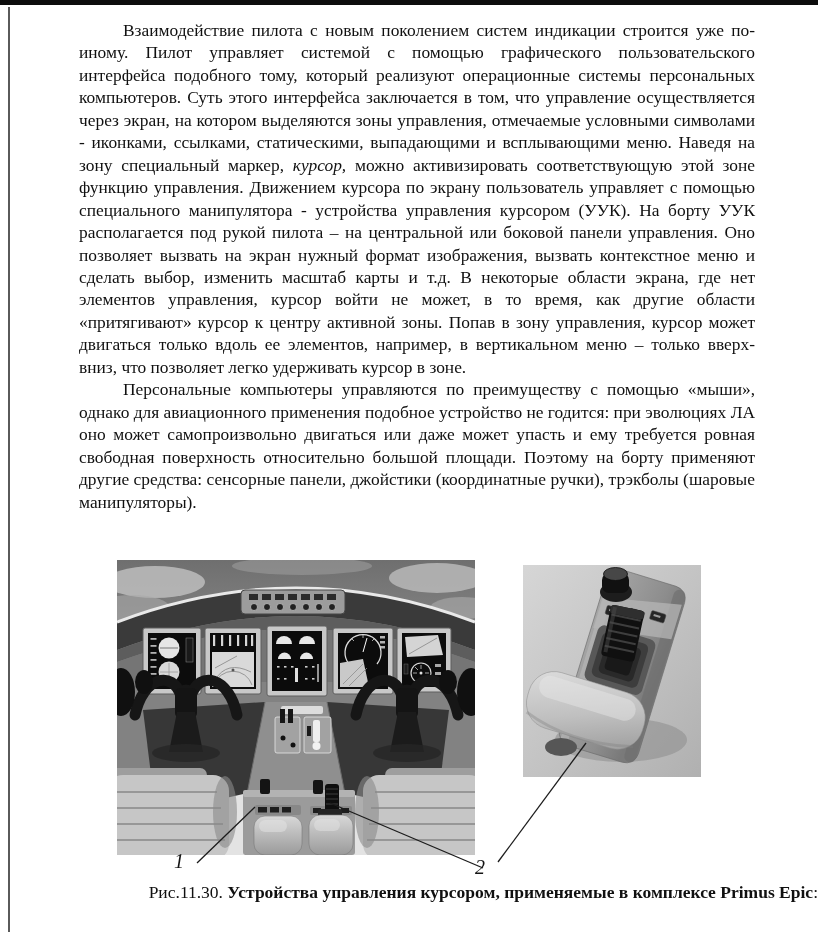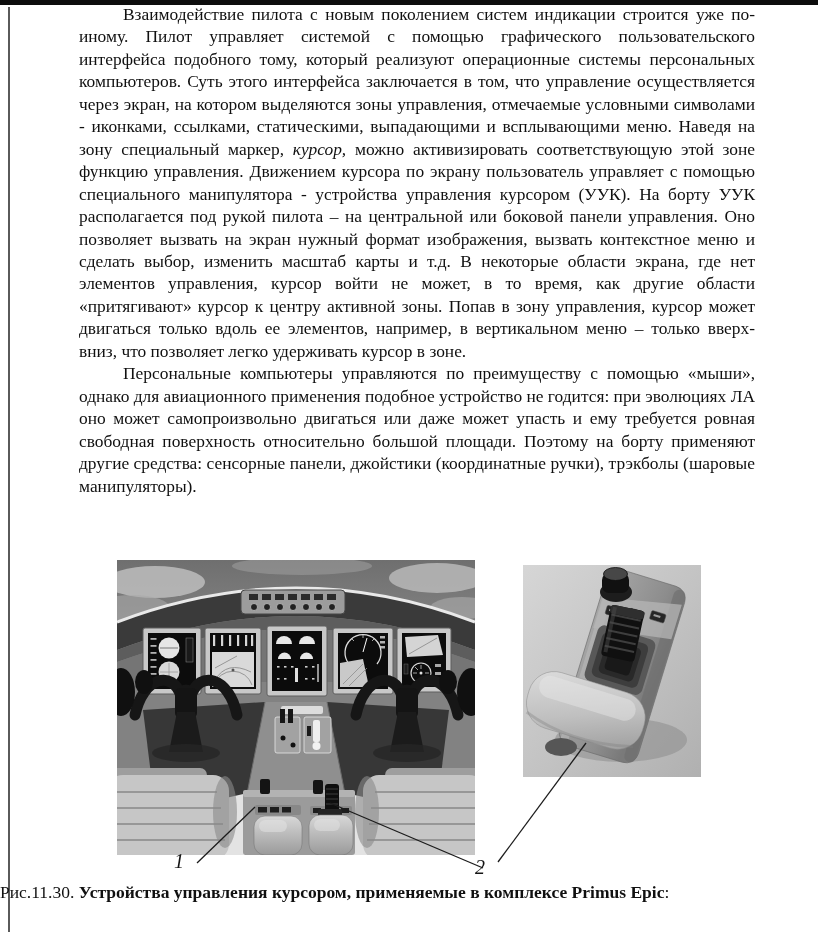--- a/index.html
+++ b/index.html
@@ -1,31 +1,31 @@
 <!DOCTYPE html>
 <html><head>
 <meta charset="utf-8">
 <style>
   html,body{margin:0;padding:0;background:#ffffff;}
   body{width:818px;height:932px;font-family:"Liberation Serif",serif;}
   .page{position:relative;width:818px;height:932px;background:#ffffff;overflow:hidden;}
   .top-bar{position:absolute;left:0;top:0;width:818px;height:5px;background:#0d0d0d;}
   .left-rule{position:absolute;left:8px;top:7px;width:2px;height:925px;background:#5a5a5a;}
-  .text-block{position:absolute;left:79px;top:3px;width:676px;text-align:justify;
+  .text-block{position:absolute;left:79px;top:19px;width:676px;text-align:justify;
               font-size:17.4px;line-height:22.45px;color:#101010;}
   .para{margin:0;text-indent:44px;}
   .it{font-style:italic;}
   .figure{position:absolute;left:0;top:555px;width:818px;height:377px;}
   .cockpit{position:absolute;left:117px;top:5px;width:358px;height:295px;}
   .device{position:absolute;left:523px;top:10px;width:178px;height:212px;}
   .overlay{position:absolute;left:0;top:0;width:818px;height:377px;pointer-events:none;}
   .callout{position:absolute;font-style:italic;font-size:20px;color:#141414;}
   .callout-1{left:174px;top:295px;}
   .callout-2{left:475px;top:301px;}
-  .caption{position:absolute;left:0;top:327px;width:818px;text-align:left;
+  .caption{position:absolute;left:0;top:327px;width:818px;text-align:right;
            font-size:17.5px;color:#101010;}
   .caption b{font-weight:bold;}
 </style>
 </head>
 <body>
 
 <div class="page">
 
   <div class="top-bar"></div>
   <div class="left-rule"></div>

